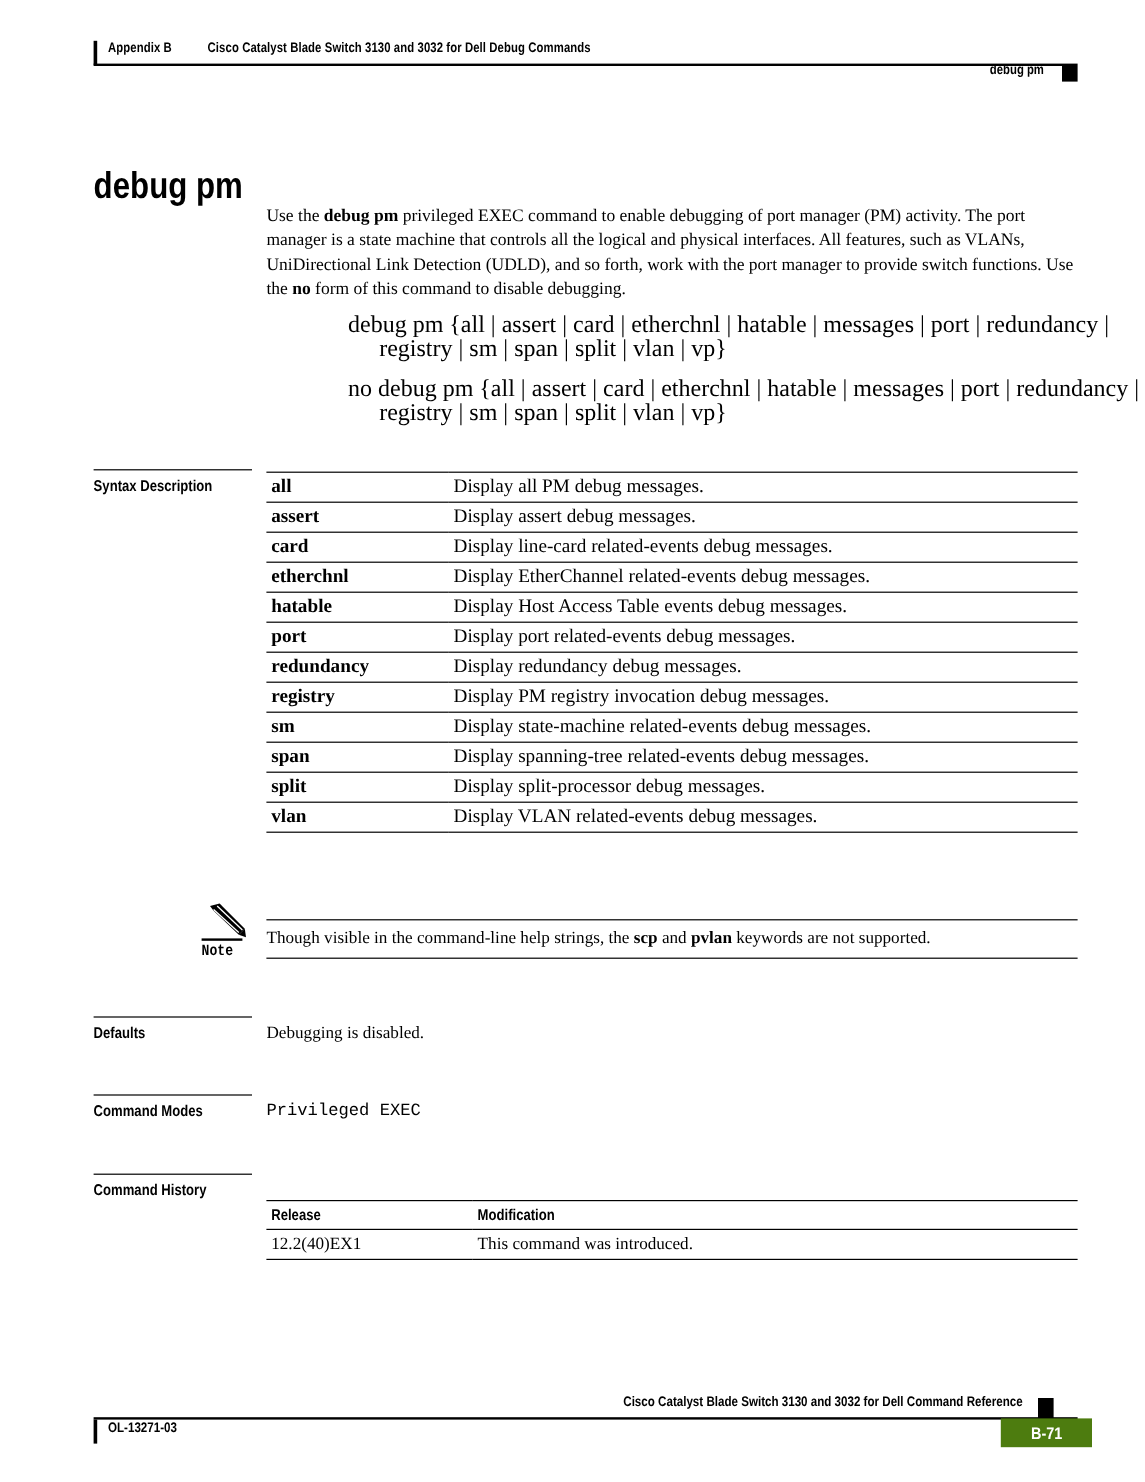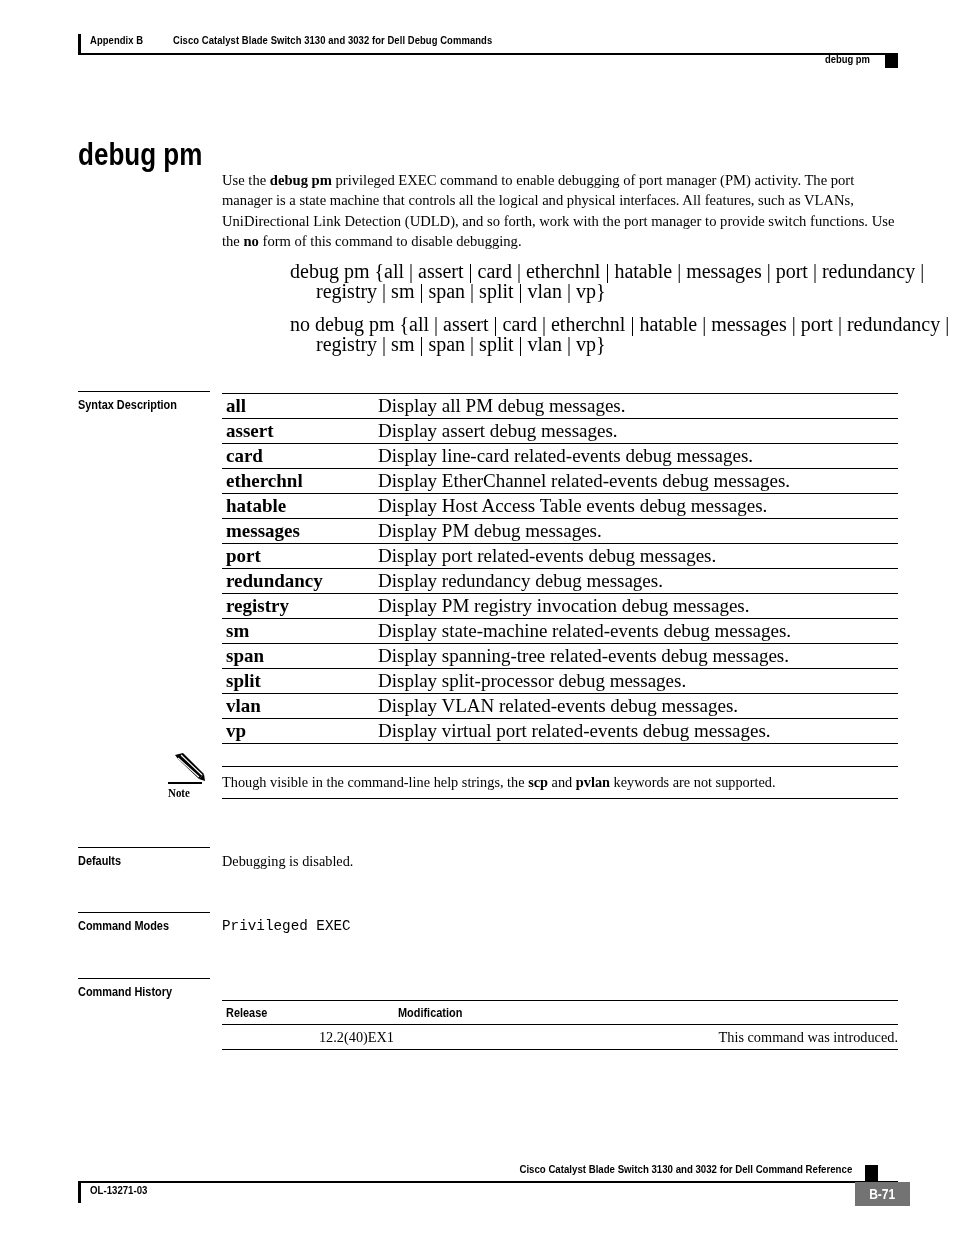--- a/index.html
+++ b/index.html
@@ -147,21 +147,21 @@
   #label-command-modes { top: 912px; }
   #label-command-history { top: 978px; }
 
   
   #syntax-table {
     position: absolute;
     left: 222px;
     top: 393px;
     width: 676px;
     border-collapse: collapse;
-    font-size: 19px;
+    font-size: 16px;
   }
   #syntax-table td {
     border-top: 1.1px solid #000;
     padding: 4px 0 4px 4px;
     vertical-align: top;
     line-height: 16px;
   }
   #syntax-table tr:last-child td {
     border-bottom: 1.1px solid #000;
   }
@@ -189,21 +189,21 @@
     left: 2px;
     top: 30px;
     width: 34px;
     height: 1.6px;
     background: #000;
   }
   #note-label {
     position: absolute;
     left: 2px;
     top: 33px;
-    font-family: Liberation Serif, serif;
+    font-family: Liberation Mono, monospace;
     font-weight: bold;
     font-size: 13px;
   }
   #note-label span {
     display: inline-block;
     transform: scaleX(0.84);
     transform-origin: left center;
   }
   #note-body {
     position: absolute;
@@ -251,21 +251,20 @@
     display: inline-block;
     transform: scaleX(0.84);
     transform-origin: left center;
     white-space: nowrap;
   }
   #history-table td {
     border-bottom: 1.1px solid #000;
     padding: 4px 0 4px 4px;
     vertical-align: top;
     line-height: 16px;
-    text-align: right;
   }
   #history-table .col-release { width: 168px; }
 
   
   #page-footer {
     position: absolute;
     left: 78px;
     top: 1158px;
     width: 820px;
     height: 48px;
@@ -313,23 +312,23 @@
     right: 20px;
     top: 7px;
     width: 13px;
     height: 17px;
     background: #000;
   }
   #footer-pagetab {
     position: absolute;
     right: -12px;
     top: 24px;
-    width: 55px;
+    width: 76px;
     height: 24px;
-    background: #737373;
+    background: #4d7c0f;
     color: #ffffff;
     text-align: center;
   }
   #footer-pagenum {
     display: inline-block;
     font-family: "Liberation Sans Narrow", "Liberation Sans", sans-serif;
     font-weight: bold;
     font-size: 14px;
     line-height: 24px;
     transform: scaleX(0.86);
@@ -376,24 +375,20 @@
       </tr>
       <tr>
         <td class="kw">etherchnl</td>
         <td>Display EtherChannel related-events debug messages.</td>
       </tr>
       <tr>
         <td class="kw">hatable</td>
         <td>Display Host Access Table events debug messages.</td>
       </tr>
       <tr>
-        <td class="kw">messages</td>
-        <td>Display PM debug messages.</td>
-      </tr>
-      <tr>
         <td class="kw">port</td>
         <td>Display port related-events debug messages.</td>
       </tr>
       <tr>
         <td class="kw">redundancy</td>
         <td>Display redundancy debug messages.</td>
       </tr>
       <tr>
         <td class="kw">registry</td>
         <td>Display PM registry invocation debug messages.</td>
@@ -406,24 +401,20 @@
         <td class="kw">span</td>
         <td>Display spanning-tree related-events debug messages.</td>
       </tr>
       <tr>
         <td class="kw">split</td>
         <td>Display split-processor debug messages.</td>
       </tr>
       <tr>
         <td class="kw">vlan</td>
         <td>Display VLAN related-events debug messages.</td>
-      </tr>
-      <tr>
-        <td class="kw">vp</td>
-        <td>Display virtual port related-events debug messages.</td>
       </tr>
     </tbody>
 </table>
 
 <div id="note-block">
   <svg id="note-icon" viewBox="0 0 36 30">
     <polygon points="3,3 11,1 32,22 27,27 6,7" fill="#000000"></polygon>
     <polygon points="27,27 32,22 33,29" fill="#000000"></polygon>
     <line x1="6" y1="6" x2="27" y2="25" stroke="#ffffff" stroke-width="1.1"></line>
     <line x1="9" y1="3" x2="30" y2="23" stroke="#ffffff" stroke-width="1.1"></line>

